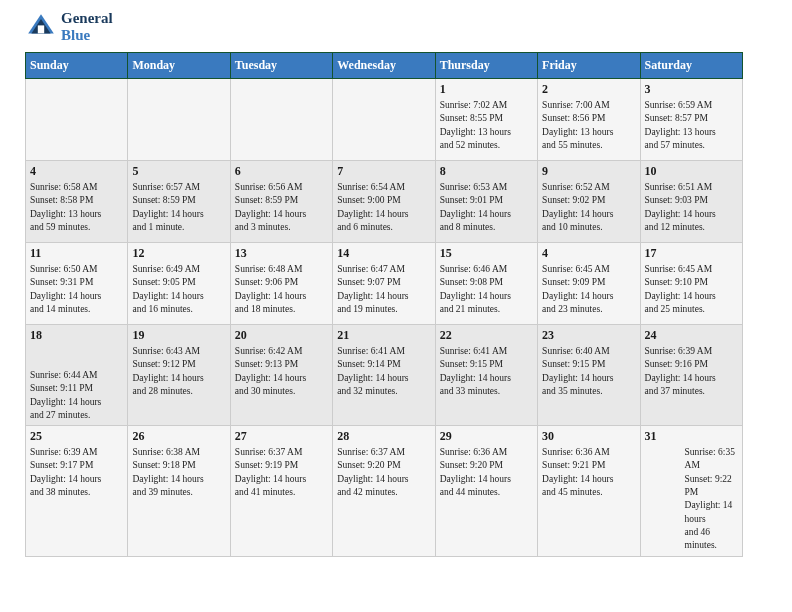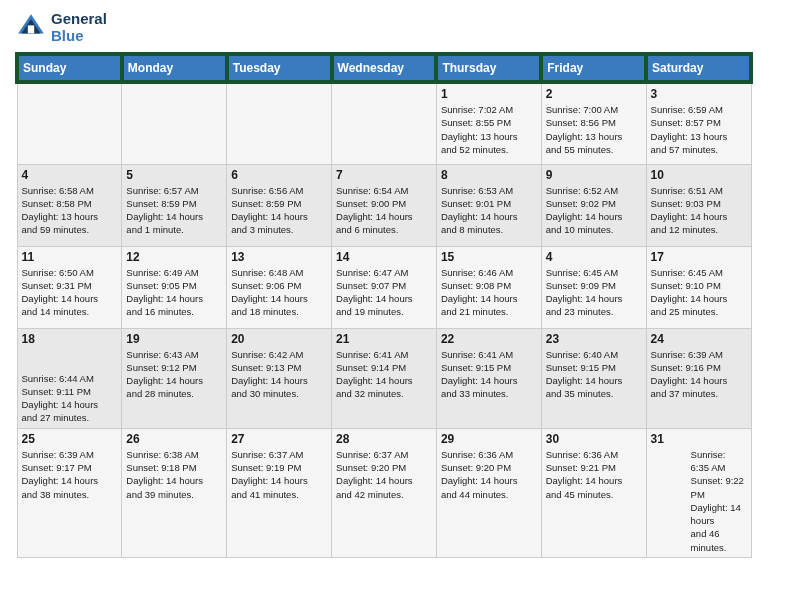--- a/index.html
+++ b/index.html
@@ -6,21 +6,22 @@
     body {
       width: 792px;
       height: 612px;
       font-family: Arial, Helvetica, sans-serif;
       background: #fff;
       overflow: hidden;
     }
     .page {
       width: 768px;
       height: 612px;
-      padding: 10px 15px;
+      padding: 10px 25px;
+      font-family: Liberation Serif, serif;
     }
     .header {
       display: flex;
       justify-content: space-between;
       align-items: flex-start;
       margin-bottom: 8px;
     }
     .logo {
       display: flex;
       align-items: center;
@@ -47,21 +48,21 @@
       border-collapse: collapse;
       table-layout: fixed;
     }
     thead tr th {
       background-color: #3a7abf;
       color: white;
       font-size: 12px;
       font-weight: bold;
       padding: 5px 4px;
       text-align: left;
-      border: 4px solid #14532d;
+      border: 1px solid #14532d;
     }
     tbody tr td {
       vertical-align: top;
       font-size: 9.5px;
       color: #333;
       padding: 3px 4px;
       border: 1px solid #ccc;
       height: 82px;
     }
     tbody tr:nth-child(odd) td {

